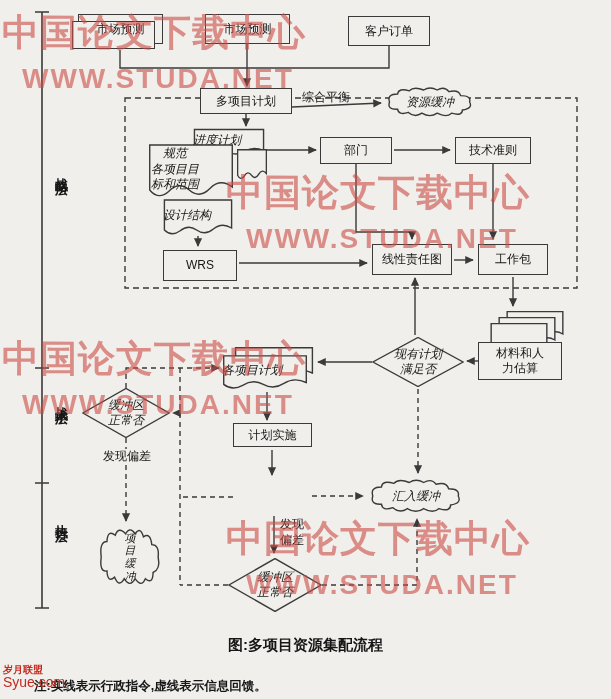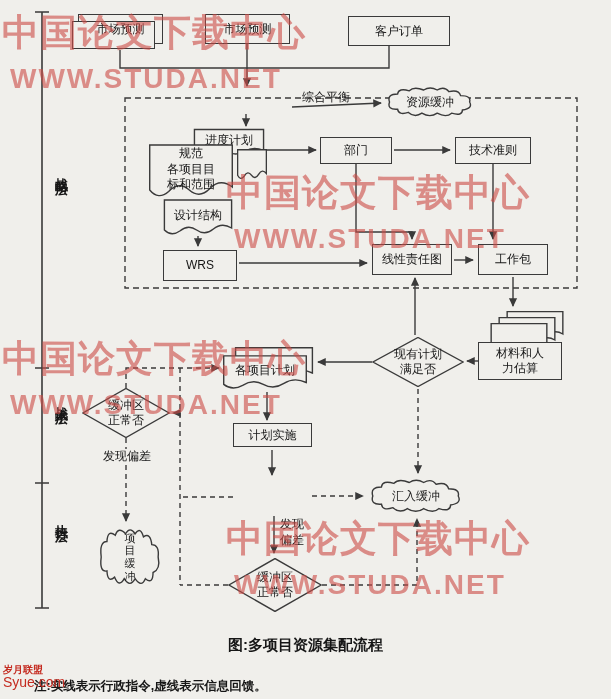--- a/index.html
+++ b/index.html
@@ -18,46 +18,46 @@
     position:absolute;z-index:2;display:flex;align-items:center;justify-content:center;
     text-align:center;font-size:12px;line-height:1.25;
   }
   .box{border:1.5px solid var(--ink);background:var(--paper);box-sizing:border-box;}
   .double::before{
     content:"";position:absolute;left:-7px;top:6px;width:100%;height:100%;
     border:1.5px solid var(--ink);background:var(--paper);z-index:-1;box-sizing:border-box;
   }
   .shape{background:transparent;}
   .shape>svg,.docshape>svg{position:absolute;left:0;top:0;width:100%;height:100%;}
-  .shape .lbl,.docshape .lbl{position:relative;z-index:1;}
+  .shape .lbl,.docshape .lbl{position:relative;z-index:1;font-style:italic;}
   .shape svg path,.shape svg polygon,.docshape svg path{
     fill:var(--paper);stroke:var(--ink);stroke-width:1.4;
   }
   .docshape{
-    position:absolute;z-index:2;display:flex;align-items:center;justify-content:center;
+    position:absolute;z-index:2;display:flex;align-items:center;justify-content:flex-start;
     text-align:center;font-size:12px;line-height:1.25;
   }
   .docshape .lbl{padding-bottom:6px;}
   .col{display:flex;flex-direction:column;align-items:center;gap:1px;}
   .freelabel{position:absolute;z-index:2;font-size:12px;line-height:1.3;text-align:center;}
   .vlabel{
     position:absolute;z-index:2;writing-mode:vertical-rl;font-size:13px;font-weight:700;
     letter-spacing:3px;
   }
   .caption{position:absolute;z-index:3;font-size:15px;font-weight:700;}
   .note{position:absolute;z-index:3;font-size:12.5px;font-weight:700;}
   .sitemark{position:absolute;z-index:6;line-height:1.1;}
   .site-name{color:var(--red);font-weight:800;font-size:10px;}
   .site-url{color:var(--red);font-size:14px;font-weight:400;}
   .wm{
     position:absolute;z-index:6;pointer-events:none;opacity:.6;color:var(--wm);
     font-weight:800;white-space:nowrap;
   }
   .wm-cn{font-size:37px;letter-spacing:1px;font-family:Liberation Mono, monospace;}
-  .wm-en{font-size:28px;letter-spacing:2px;margin-left:8px;margin-top:5px;}
+  .wm-en{font-size:28px;letter-spacing:2px;margin-left:20px;margin-top:5px;}
 </style>
 </head>
 <body>
 
 <div class="stage">
 
   <svg class="layer" width="611" height="699">
     <defs>
       <marker id="ah" viewBox="0 0 10 10" refX="8.5" refY="5" markerWidth="6.5" markerHeight="6.5" orient="auto-start-reverse">
         <path d="M0,0.5 L9.5,5 L0,9.5 Z" fill="#3a3a3a"></path>
@@ -98,22 +98,23 @@
       <path d="M228,585 H180"></path>
       <path d="M418,389 V473" marker-end="url(#ah)"></path>
       <path d="M312,496 H363" marker-end="url(#ah)"></path>
       <path d="M322,585 H417 V519" marker-end="url(#ah)"></path>
       <path d="M126,438 V521" marker-end="url(#ah)"></path>
     </g>
   </svg>
 
   <div class="node box double" style="left:78px;top:14px;width:85px;height:30px">市场预测</div>
   <div class="node box" style="left:205px;top:14px;width:85px;height:30px">市场预测</div>
-  <div class="node box" style="left:348px;top:16px;width:102px;height:30px">客户订单</div>
-
+  <div class="node box" style="left:348px;top:16px;width:82px;height:30px">客户订单</div>
+
+  <div class="node box" style="left:200px;top:88px;width:92px;height:26px">多项目计划</div>
 
   <div class="freelabel" style="left:296px;top:90px;width:60px">综合平衡</div>
 
   <div class="node shape" style="left:385px;top:86px;width:90px;height:32px">
     <svg viewBox="0 0 100 40" preserveAspectRatio="none">
       <path vector-effect="non-scaling-stroke" d="M5,20 Q2,10 14,10 Q15,2 27,6 Q32,0 43,5 Q50,0 58,5 Q66,0 71,7 Q82,4 84,12 Q96,12 94,20 Q98,28 86,30 Q86,38 74,34 Q68,40 58,34 Q50,40 41,34 Q33,40 26,33 Q15,37 14,29 Q2,30 5,20 Z"></path>
     </svg>
     <span class="lbl">资源缓冲</span>
   </div>
 

